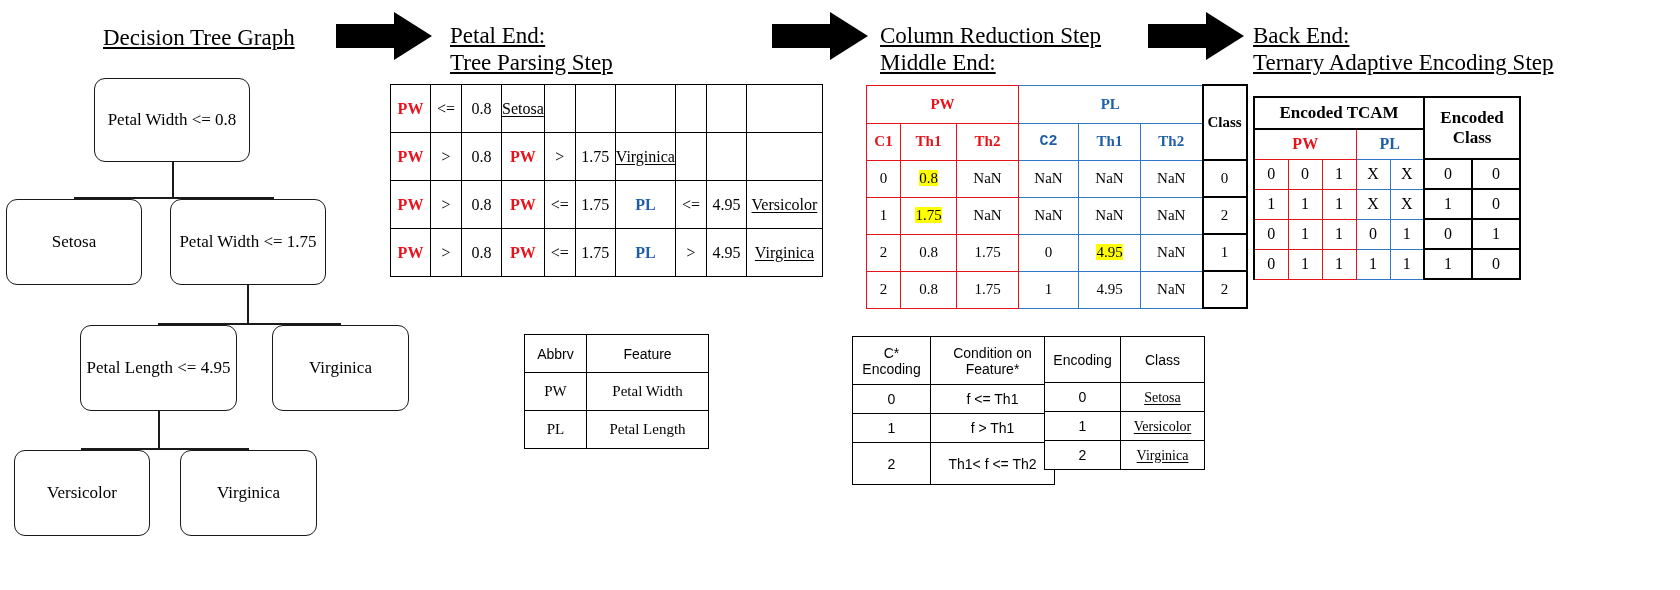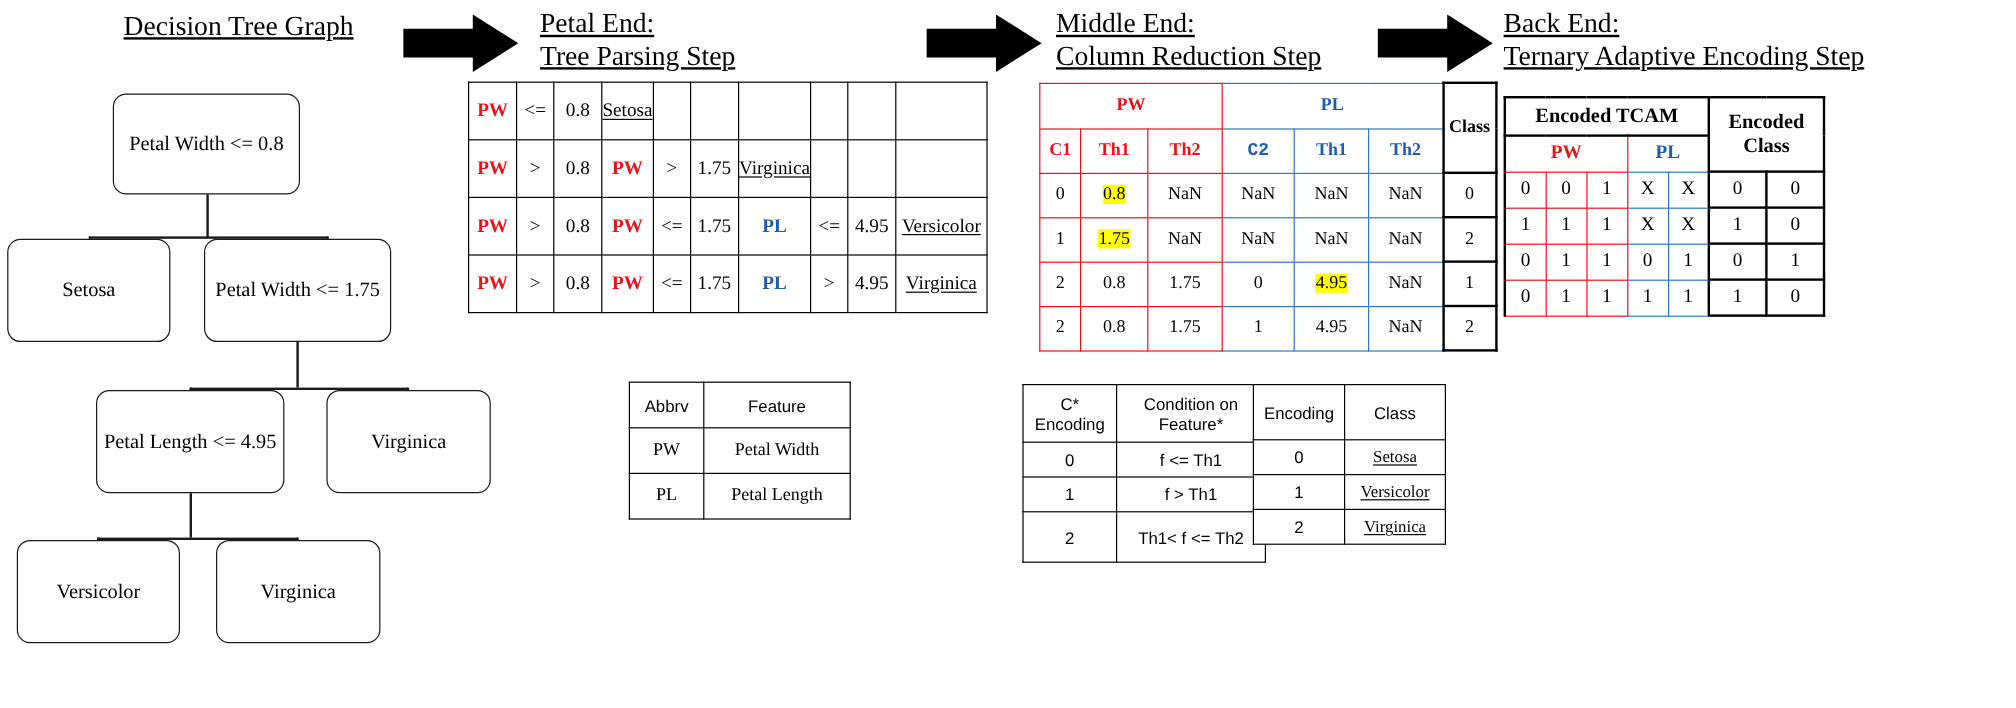--- a/index.html
+++ b/index.html
@@ -1,21 +1,21 @@
 <!DOCTYPE html>
 <html><head>
 <meta charset="utf-8">
 <style>
   html,body{margin:0;padding:0;}
   body{
     width:1680px;height:590px;background:#fff;
     font-family:"Liberation Serif",serif;
     position:relative;overflow:hidden;
   }
-  .abs{position:absolute;}
+  .abs{position:absolute;margin-top:16px;}
 
   
   .sec-title{
     font-family:"Liberation Serif",serif;
     font-size:23px;font-weight:400;color:#000;line-height:1.18;
     white-space:nowrap;
   }
   .sec-title span{text-decoration:underline;text-underline-offset:2px;}
 
   
@@ -74,22 +74,22 @@
 <div class="abs sec-title" style="left:103px;top:8px;">
   <span>Decision Tree Graph</span>
 </div>
 
 <div class="abs sec-title" style="left:450px;top:6px;">
   <div><span>Petal End:</span></div>
   <div><span>Tree Parsing Step</span></div>
 </div>
 
 <div class="abs sec-title" style="left:880px;top:6px;">
+  <div><span>Column Reduction Step</span></div>
   <div><span>Middle End:</span></div>
-  <div><span>Column Reduction Step</span></div>
 </div>
 
 <div class="abs sec-title" style="left:1253px;top:6px;">
   <div><span>Back End:</span></div>
   <div><span>Ternary Adaptive Encoding Step</span></div>
 </div>
 
 <div class="arrow" style="left:336px;top:12px;">
   <svg width="96" height="48" viewBox="0 0 96 48">
       <path d="M0,12 L58,12 L58,0 L96,24 L58,48 L58,36 L0,36 Z" fill="#000"></path>

